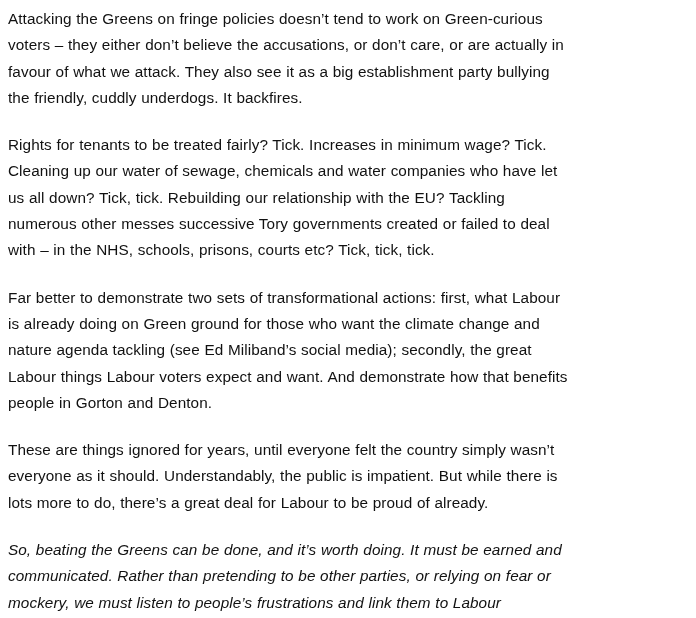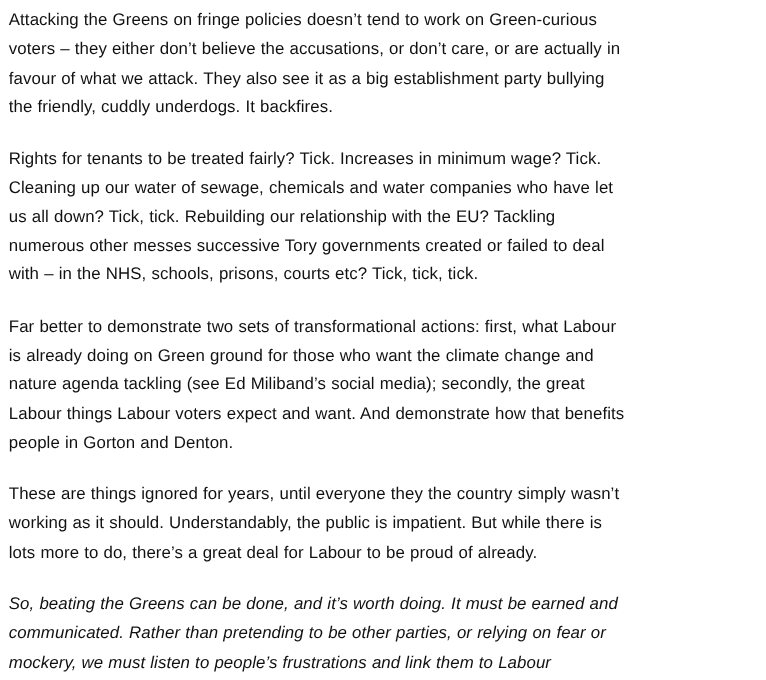--- a/index.html
+++ b/index.html
@@ -31,15 +31,15 @@
     font-style: italic;
   }
 </style>
 </head>
 <body>
 
 <div id="article">
   <p>Attacking the Greens on fringe policies doesn’t tend to work on Green-curious voters – they either don’t believe the accusations, or don’t care, or are actually in favour of what we attack. They also see it as a big establishment party bullying the friendly, cuddly underdogs. It backfires.</p>
   <p>Rights for tenants to be treated fairly? Tick. Increases in minimum wage? Tick. Cleaning up our water of sewage, chemicals and water companies who have let us all down? Tick, tick. Rebuilding our relationship with the EU? Tackling numerous other messes successive Tory governments created or failed to deal with – in the NHS, schools, prisons, courts etc? Tick, tick, tick.</p>
   <p>Far better to demonstrate two sets of transformational actions: first, what Labour is already doing on Green ground for those who want the climate change and nature agenda tackling (see Ed Miliband’s social media); secondly, the great Labour things Labour voters expect and want. And demonstrate how that benefits people in Gorton and Denton.</p>
-  <p>These are things ignored for years, until everyone they the country simply wasn’t working as it should. Understandably, the public is impatient. But while there is lots more to do, there’s a great deal for Labour to be proud of already.</p>
+  <p>These are things ignored for years, until everyone felt the country simply wasn’t everyone as it should. Understandably, the public is impatient. But while there is lots more to do, there’s a great deal for Labour to be proud of already.</p>
   <p>So, beating the Greens can be done, and it’s worth doing. It must be earned and communicated. Rather than pretending to be other parties, or relying on fear or mockery, we must listen to people’s frustrations and link them to Labour solutions.</p>
 </div>
 
 </body></html>

